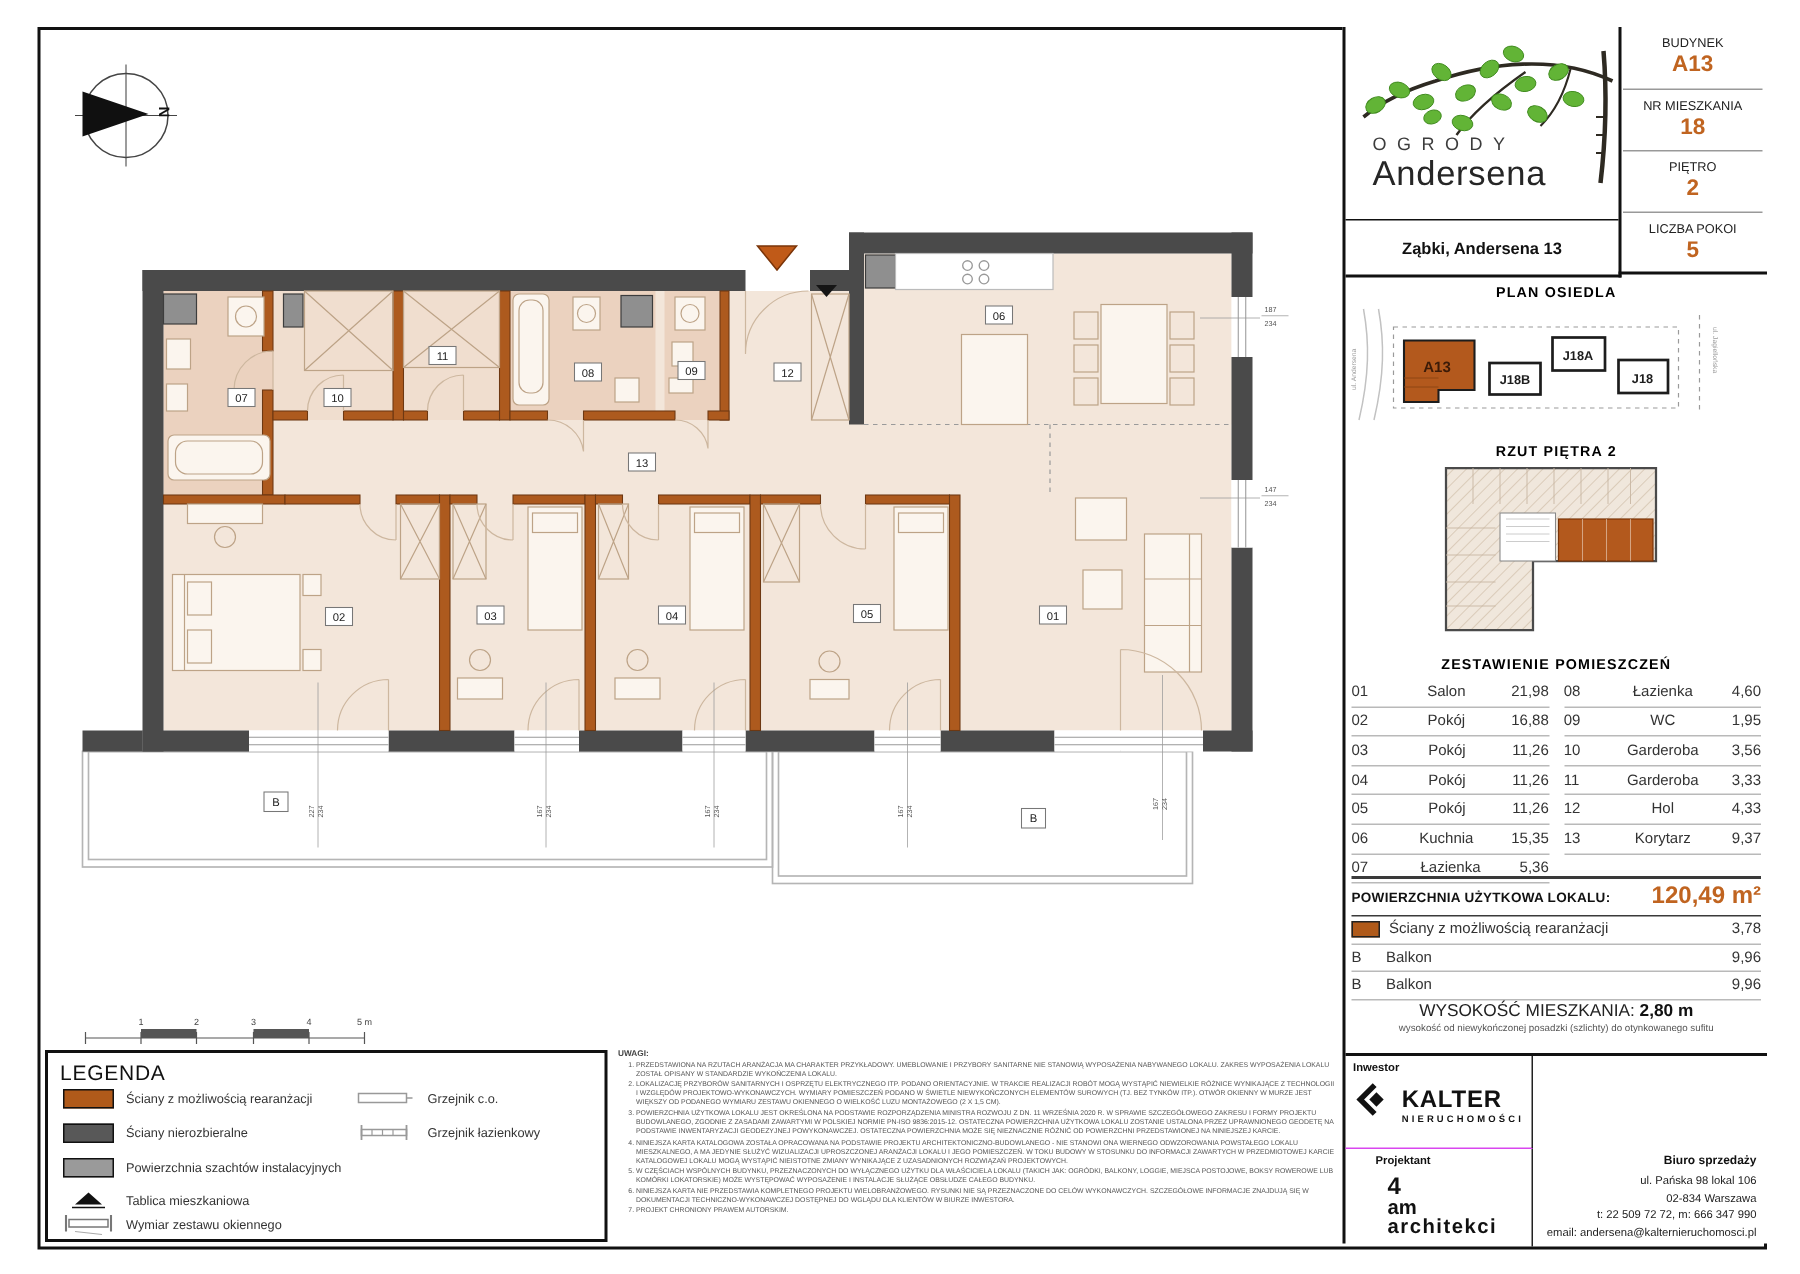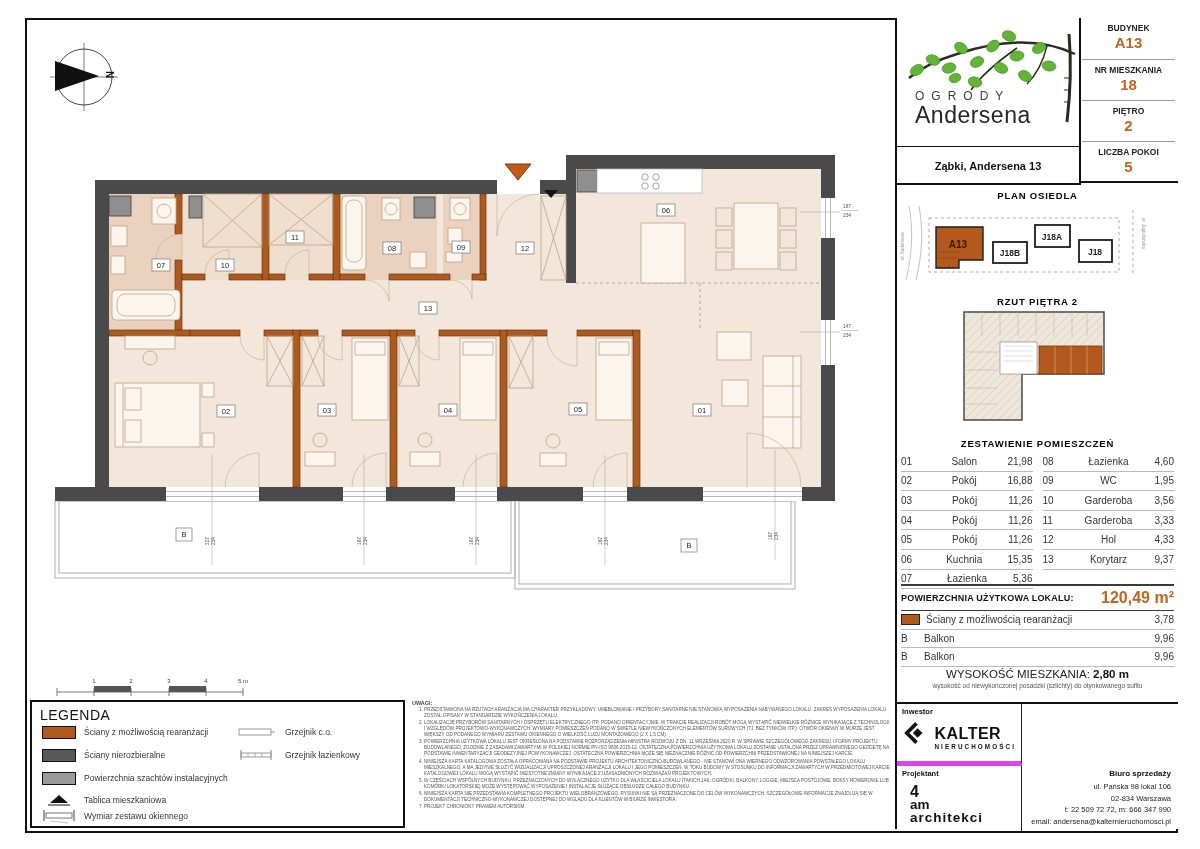--- a/index.html
+++ b/index.html
@@ -26,21 +26,21 @@
   
   .rightcol{left:895px;top:18px;width:281px;height:811px;border-left:2px solid #111;background:#fff;}
   .logobox{left:0;top:0;width:182px;height:165px;border-right:2px solid #111;border-bottom:2px solid #111;}
   .logotext{position:absolute;left:18px;top:72px;line-height:1;}
   .logo-top{font-size:12px;letter-spacing:7px;color:#3c3c3c;}
   .logo-bottom{font-size:23px;color:#262626;margin-top:2px;letter-spacing:.5px;}
   .addrstrip{position:absolute;left:0;top:128px;width:100%;height:37px;border-top:1.5px solid #111;display:flex;align-items:center;justify-content:center;font-weight:bold;font-size:11px;color:#111;}
   .infobox{left:182px;top:0;width:99px;height:165px;border-bottom:2px solid #111;box-sizing:border-box;}
   .inforow{height:41px;text-align:center;padding-top:1px;box-sizing:border-box;}
   .inforow+.inforow{border-top:1px solid #999;margin:0 3px;}
-  .inflabel{font-size:8.5px;font-weight:bold;color:#222;padding-top:4px;}
+  .inflabel{font-size:8.5px;font-weight:normal;color:#222;padding-top:4px;}
   .infvalue{font-size:15px;font-weight:bold;color:#c06420;margin-top:1px;}
   .sectitle{width:100%;text-align:center;font-size:9.5px;font-weight:bold;letter-spacing:.8px;color:#000;}
   .tablewrap{left:4px;top:434px;width:273px;display:flex;}
   .tcol{flex:1;}
   .tcol+.tcol{margin-left:10px;}
   .tbl-row{display:flex;align-items:center;height:18.6px;border-bottom:1px solid #b9b9b9;font-size:10px;color:#333;}
   .tbl-no{width:20px;}
   .tbl-name{flex:1;text-align:center;}
   .tbl-area{text-align:right;}
   .areablock{left:4px;top:566px;width:273px;}
@@ -51,23 +51,23 @@
   .swatch-or{width:17px;height:9px;background:#b05a1a;border:1px solid #222;margin-right:6px;}
   .bmark{width:23px;}
   .exname{flex:1;}
   .wysok{left:0;top:650px;width:281px;text-align:center;}
   .wys-main{font-size:11.5px;color:#222;}
   .wys-main b{color:#111;}
   .wys-note{font-size:6.5px;color:#555;margin-top:2px;}
   .contact{left:0;top:684px;width:281px;height:127px;border-top:2px solid #111;box-sizing:border-box;}
   .ccell{position:absolute;box-sizing:border-box;}
   .clabel{font-size:7.5px;font-weight:bold;color:#111;}
-  .c-lt{left:0;top:0;width:125px;height:62px;border-right:1px solid #222;border-bottom:5px solid #d946ef;padding:3px 5px;}
+  .c-lt{left:0;top:0;width:125px;height:62px;border-right:1px solid #222;border-bottom:1px solid #d946ef;padding:3px 5px;}
   .c-rt{left:125px;top:0;width:156px;height:62px;border-bottom:1px solid #222;padding:3px 7px;text-align:right;}
-  .c-lb{left:0;top:62px;width:125px;height:65px;border-right:1px solid #222;padding:3px 5px;}
+  .c-lb{left:0;top:62px;width:125px;height:65px;border-right:1px solid #222;padding:3px 20px;}
   .c-rb{left:125px;top:62px;width:156px;height:65px;padding:3px 7px;text-align:right;}
   .kalterwrap{display:flex;align-items:flex-end;margin-top:0;}
   .kaltertext{margin-left:6px;line-height:1;}
   .kbrand{font-size:16px;font-weight:bold;color:#111;letter-spacing:.5px;}
   .ksub{font-size:6.3px;font-weight:bold;letter-spacing:2.1px;color:#111;margin-top:2px;}
   .company-name{font-size:8px;font-weight:bold;color:#111;margin-bottom:3px;}
   .c-line{font-size:7.5px;color:#222;line-height:1.55;}
   .studio{margin:6px 0 0 8px;line-height:.95;color:#111;font-weight:bold;}
   .st1{font-size:16px;}
   .st2{font-size:13.5px;}

